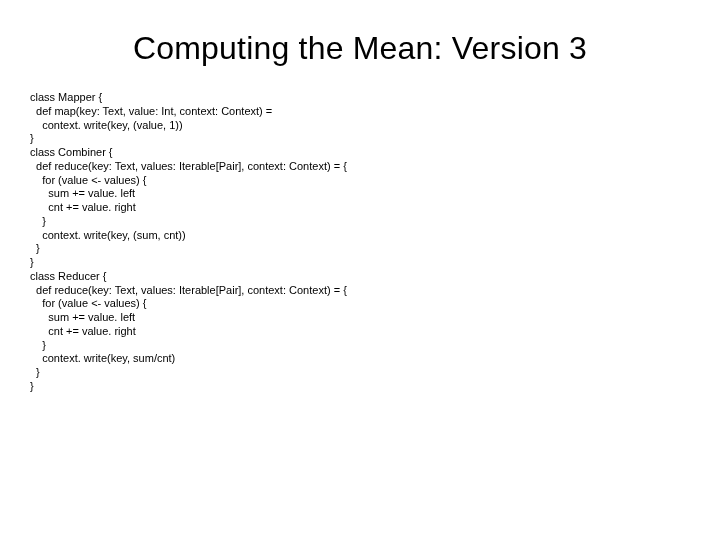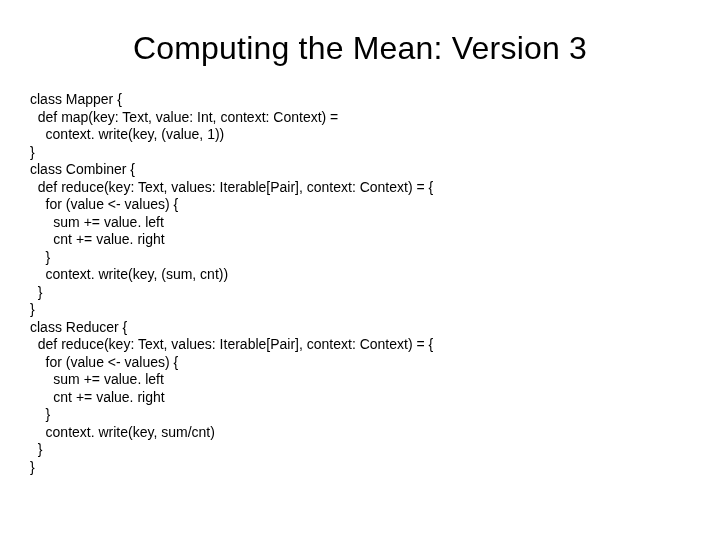--- a/index.html
+++ b/index.html
@@ -20,21 +20,21 @@
     padding: 30px 30px 20px 30px;
   }
   .title {
     font-size: 32px;
     font-weight: normal;
     text-align: center;
     margin: 0 0 24px 0;
     letter-spacing: 0.2px;
   }
   .code {
-    font-size: 14px;
+    font-size: 11px;
     line-height: 1.25;
     white-space: pre;
     font-family: Arial, Helvetica, sans-serif;
   }
 </style>
 </head>
 <body>
 
 <div class="slide">
   <h1 class="title">Computing the Mean: Version 3</h1>

